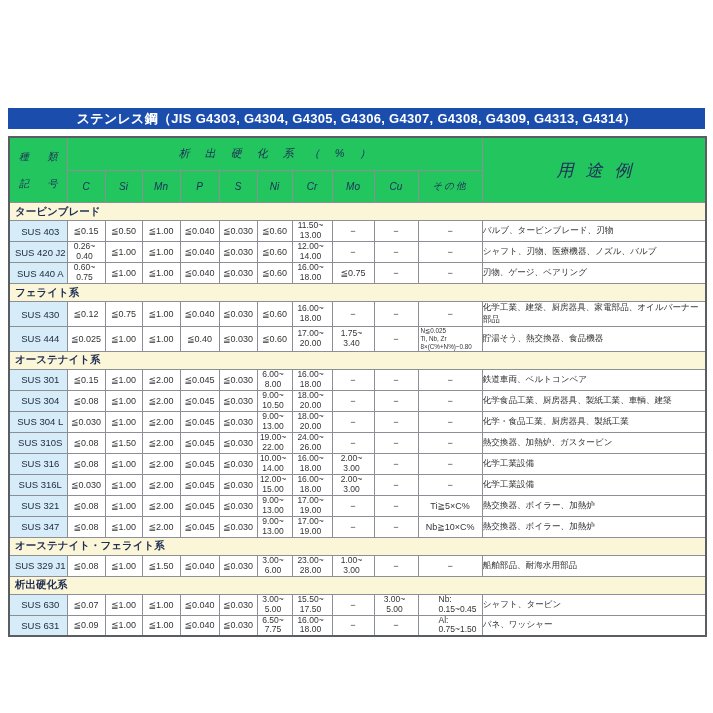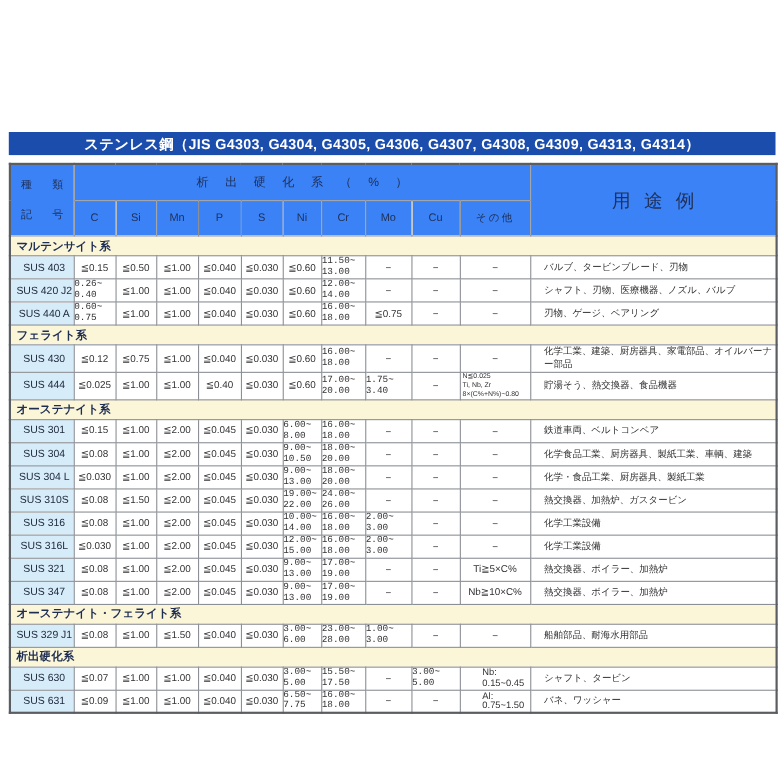--- a/index.html
+++ b/index.html
@@ -4,21 +4,21 @@
 <style>
   html, body {
     margin: 0; padding: 0;
     width: 713px; height: 713px;
     background: #ffffff;
     font-family: "Liberation Sans", "DejaVu Sans", sans-serif;
     overflow: hidden;
   }
   #page {
     position: absolute;
-    top: 120px; left: 8px;
+    top: 108px; left: 8px;
     width: 697px;
   }
   
   .title-bar {
     height: 21px;
     background: #1b4dad;
     color: #ffffff;
     font-size: 13px;
     font-weight: bold;
     text-align: center;
@@ -35,25 +35,26 @@
   }
   th, td {
     border: 1px solid #8c9096;
     padding: 0;
     color: #333333;
     font-size: 9px;
     white-space: pre-line;
     overflow: hidden;
   }
   thead th {
-    background: #3b82f6;
+    background: #22c55e;
     color: #203058;
     font-weight: normal;
     text-align: center;
     height: 19px;
+    font-style: italic;
   }
   th.kind-symbol { vertical-align: middle; }
   th.kind-symbol div {
     font-size: 10px;
     text-align: justify;
     text-align-last: justify;
     padding: 0 9px;
     line-height: 17px;
   }
   th.composition {
@@ -82,42 +83,41 @@
   tr.data-row { height: 21px; }
   td.grade {
     background: #d6ecf8;
     color: #222c40;
     font-size: 9.5px;
     text-align: center;
     padding-left: 4px;
   }
   td.val { text-align: center; }
   td.range {
-    text-align: left;
+    text-align: center;
     font-size: 8.5px;
     line-height: 1.15;
     padding-right: 3px;
-    font-family: Liberation Mono, monospace;
   }
   td.other-left {
     text-align: left;
     font-size: 8.5px;
     line-height: 1.15;
     padding-left: 20px;
   }
   td.other-tiny {
     text-align: left;
     font-size: 6.3px;
     line-height: 1.25;
     padding-left: 2px;
   }
   td.usage {
     text-align: left;
     font-size: 8.6px;
-    padding-left: 12px;
+    padding-left: 0;
     color: #303030;
     margin-left: 27px;
   }
 </style>
 </head>
 <body>
 
 <div id="page">
 
   <div class="title-bar">
@@ -156,21 +156,21 @@
           <th class="elem">S</th>
           <th class="elem">Ni</th>
           <th class="elem">Cr</th>
           <th class="elem">Mo</th>
           <th class="elem">Cu</th>
           <th class="elem elem-other">その他</th>
         </tr>
     </thead>
     <tbody id="table-body">
         <tr class="section-row">
-          <td colspan="12">マルテンサイト系</td>
+          <td colspan="12">タービンブレード</td>
         </tr>
         <tr class="data-row">
           <td class="grade">SUS 403</td>
           <td class="val">≦0.15</td>
           <td class="val">≦0.50</td>
           <td class="val">≦1.00</td>
           <td class="val">≦0.040</td>
           <td class="val">≦0.030</td>
           <td class="val">≦0.60</td>
           <td class="range">11.50~

